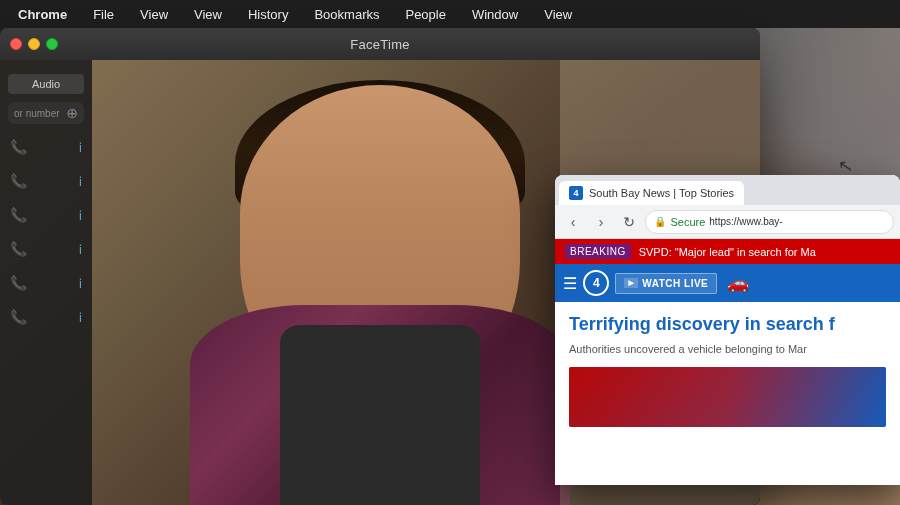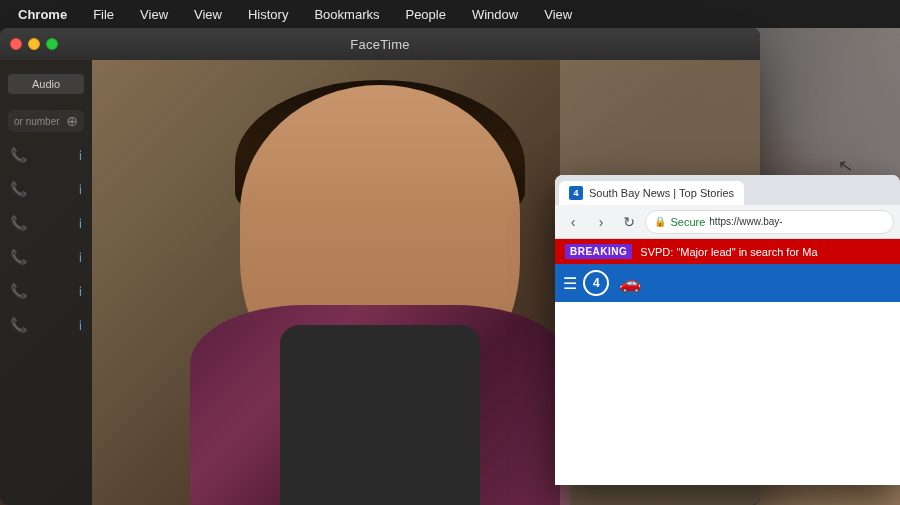--- a/index.html
+++ b/index.html
@@ -191,21 +191,21 @@
       color: #ccc;
       font-size: 11px;
       padding: 4px 8px;
       border-radius: 4px;
       width: 100%;
       text-align: center;
       cursor: pointer;
     }
 
     .search-bar {
-      margin-top: 16px;
+      margin-top: 8px;
       background: rgba(60,60,60,0.5);
       border-radius: 6px;
       height: 22px;
       display: flex;
       align-items: center;
       padding: 0 6px;
     }
 
     .search-plus {
       color: #888;
@@ -347,24 +347,24 @@
       background: #c00;
       padding: 5px 10px;
       display: flex;
       align-items: center;
       gap: 8px;
       white-space: nowrap;
       overflow: hidden;
     }
 
     .breaking-label {
-      background: #6d28d9;
+      background: #701a75;
       color: white;
       font-size: 10px;
-      font-weight: 700;
+      font-weight: 400;
       padding: 2px 5px;
       letter-spacing: 0.5px;
     }
 
     .breaking-text {
       color: white;
       font-size: 11px;
       font-weight: 500;
     }
 
@@ -595,18 +595,29 @@
   </div>
 
   <div class="news-breaking">
     <span class="breaking-label">BREAKING</span>
     <span class="breaking-text">SVPD: "Major lead" in search for Ma</span>
   </div>
 
   <div class="news-nav">
     <span class="nav-menu-icon">☰</span>
     <div class="news-logo">4</div>
+    <div class="watch-live-btn">
+      <div class="play-icon">▶</div>
+      <span>WATCH LIVE</span>
+    </div>
     <span class="car-icon">🚗</span>
   </div>
 
+  <div class="news-content">
+    <div class="news-headline">Terrifying discovery in search f</div>
+    <div class="news-subtext">Authorities uncovered a vehicle belonging to Mar</div>
+    <div class="news-image-strip">
+      <div class="news-image-overlay"></div>
+    </div>
+  </div>
 </div>
 
 <div class="cursor">↖</div>
 
 </body></html>

